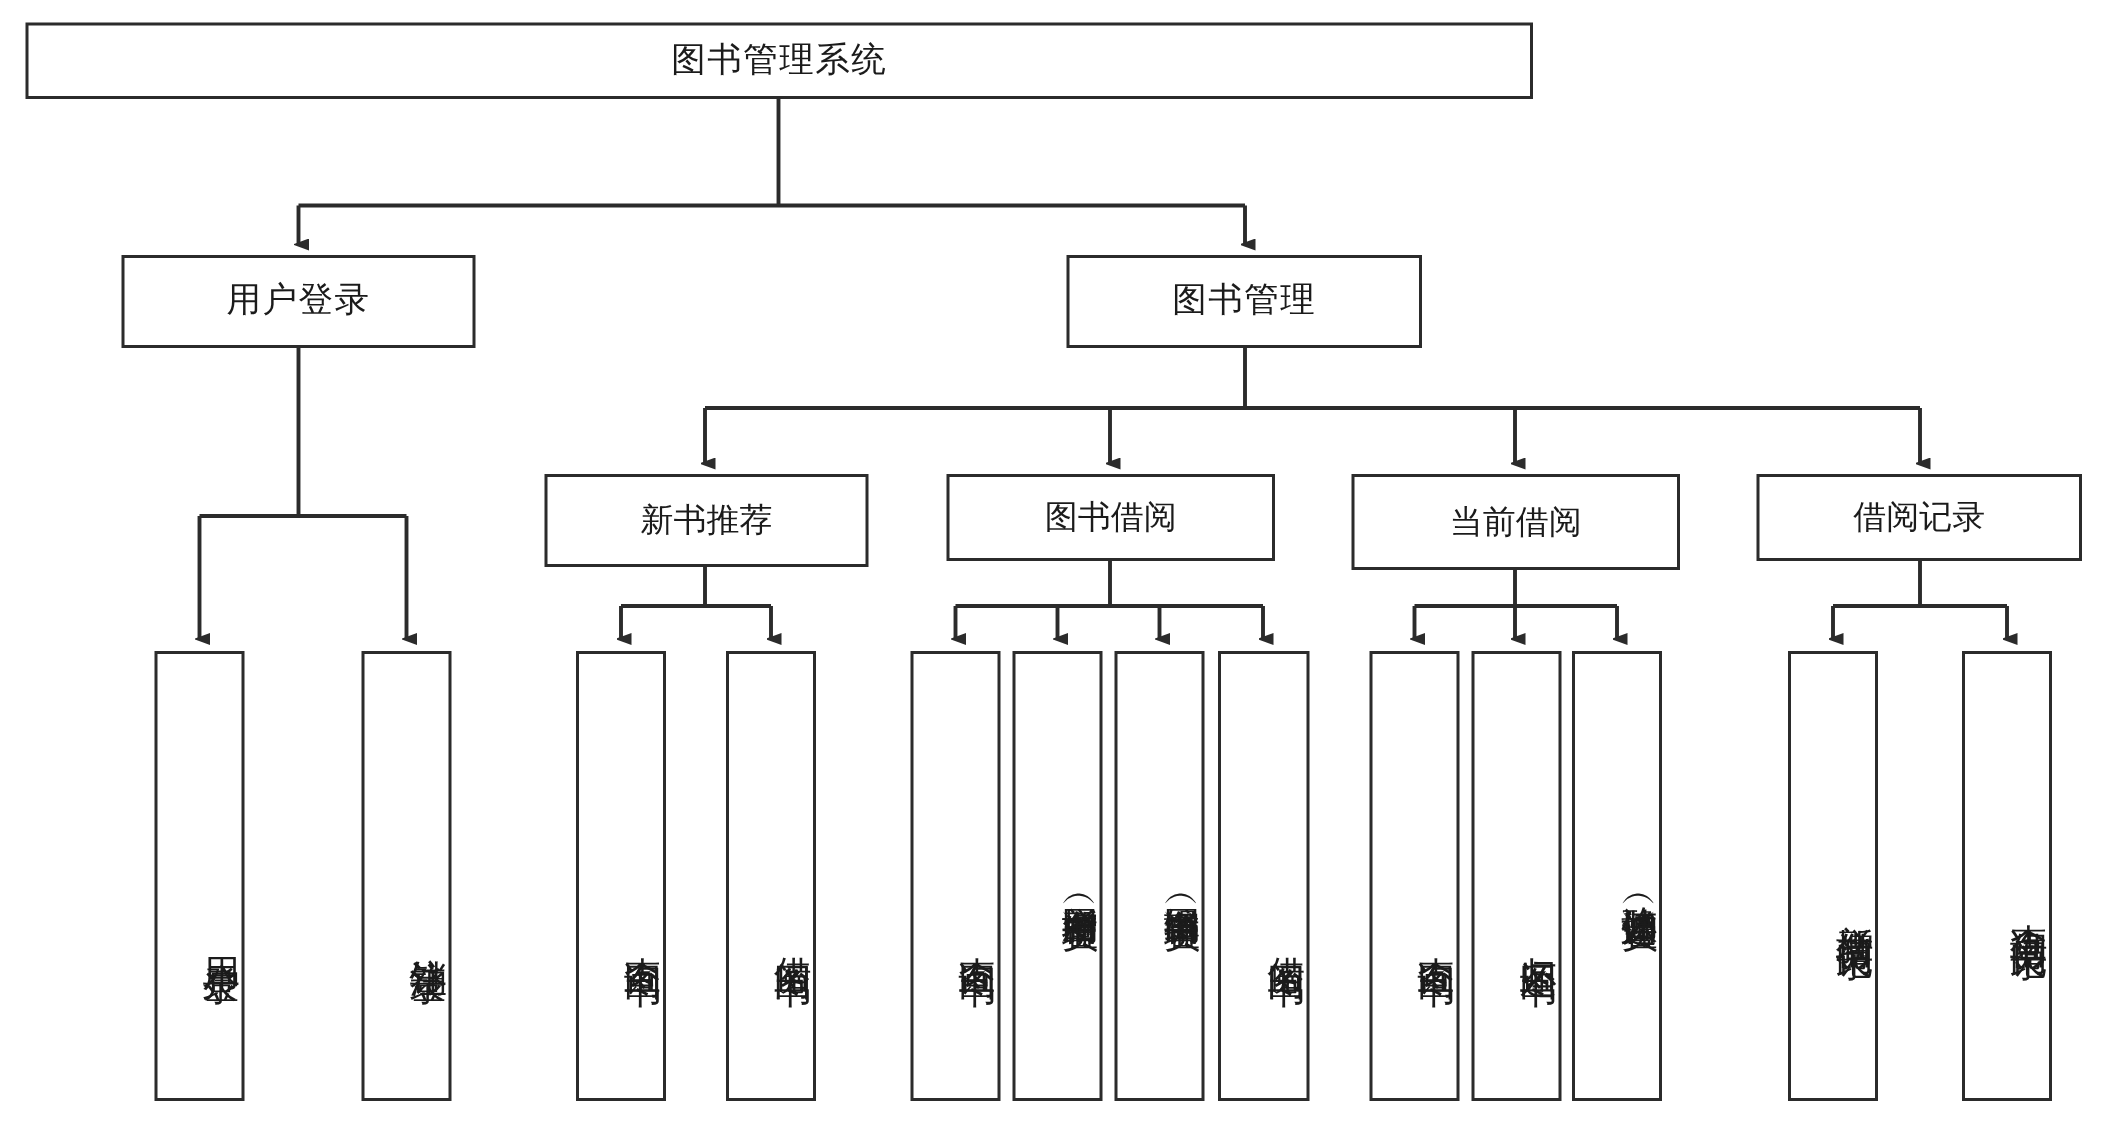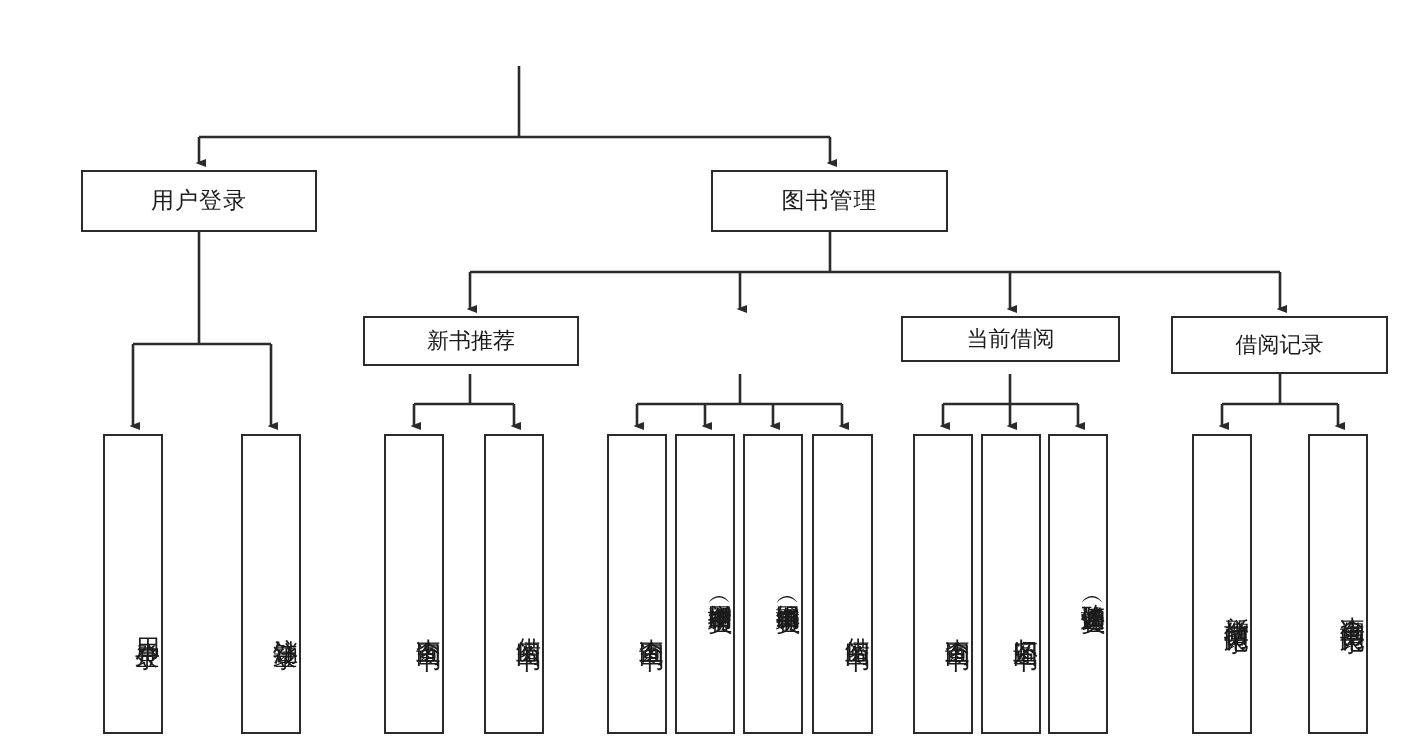--- a/index.html
+++ b/index.html
@@ -116,32 +116,38 @@
       <path d="M1010,404 L1010,426" marker-end="url(#arrow)"></path>
       <path d="M1078,404 L1078,426" marker-end="url(#arrow)"></path>
 
       <path d="M1280,374 L1280,404"></path>
       <path d="M1222,404 L1338,404"></path>
       <path d="M1222,404 L1222,426" marker-end="url(#arrow)"></path>
       <path d="M1338,404 L1338,426" marker-end="url(#arrow)"></path>
     </g>
   </svg>
 
+  <div class="node h" style="left:17px; top:15px; width:1005px; height:51px;">
+    <span>图书管理系统</span>
+  </div>
 
   <div class="node h" style="left:81px; top:170px; width:236px; height:62px;">
     <span>用户登录</span>
   </div>
   <div class="node h" style="left:711px; top:170px; width:237px; height:62px;">
     <span>图书管理</span>
   </div>
 
-  <div class="node lvl3" style="left:363px; top:316px; width:216px; height:50px;">
+  <div class="node lvl3" style="left:363px; top:316px; width:216px; height:62px;">
     <span>新书推荐</span>
   </div>
-  <div class="node lvl3" style="left:901px; top:316px; width:219px; height:46px;">
+  <div class="node lvl3" style="left:631px; top:316px; width:219px; height:58px;">
+    <span>图书借阅</span>
+  </div>
+  <div class="node lvl3" style="left:901px; top:316px; width:219px; height:64px;">
     <span>当前借阅</span>
   </div>
   <div class="node lvl3" style="left:1171px; top:316px; width:217px; height:58px;text-align:right;">
     <span>借阅记录</span>
   </div>
 
   <div class="node leaf" style="left:103px; top:434px; width:60px; height:300px; padding-top:80px;">
     <span>用户登录</span>
   </div>
   <div class="node leaf" style="left:241px; top:434px; width:60px; height:300px; padding-top:80px;">

